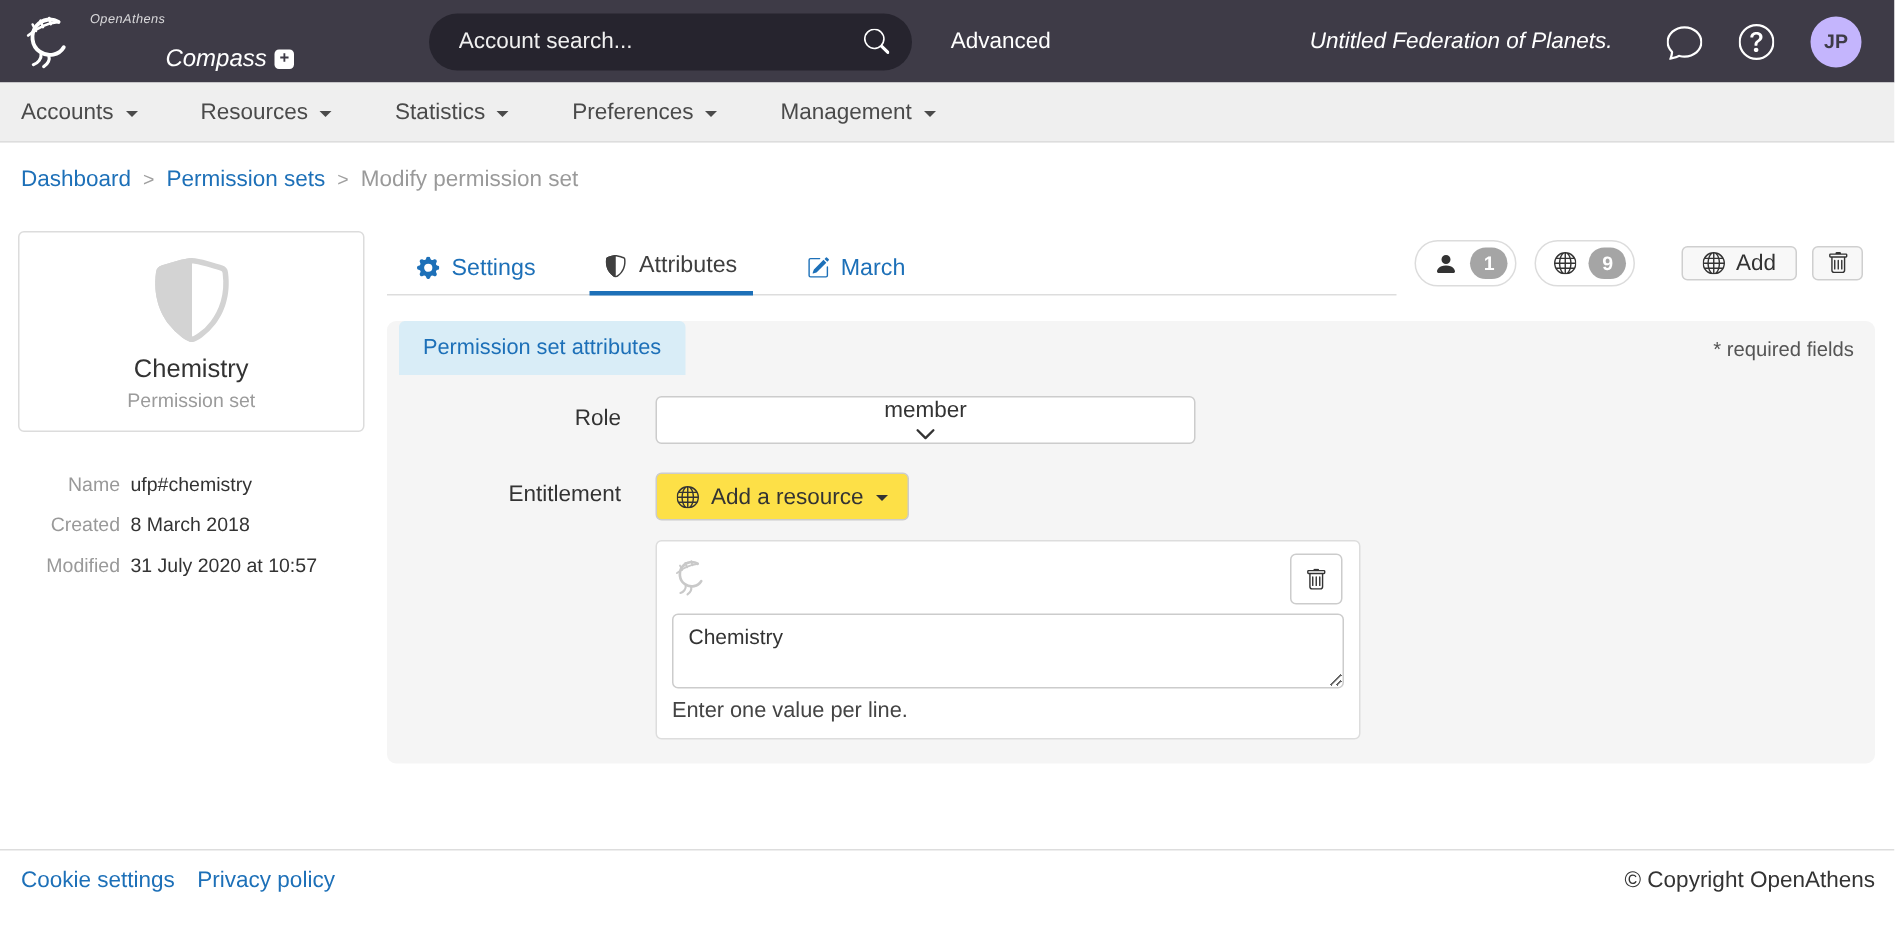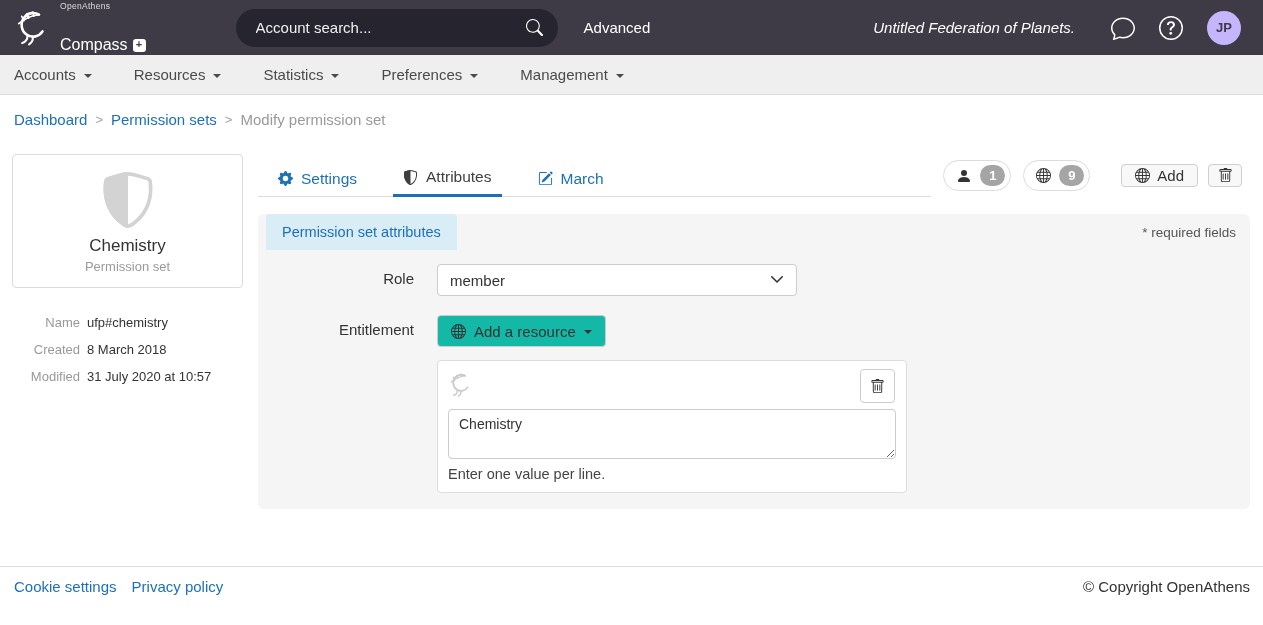--- a/index.html
+++ b/index.html
@@ -7,21 +7,21 @@
     width:1263px; height:625px; margin:0; position:relative; overflow:hidden;
     background:#fff; color:#333;
     font-family:"Liberation Sans","DejaVu Sans",sans-serif; font-size:14px;
   }
   svg.ic { fill:currentColor; display:block; }
 
   
   .navbar { height:55px; background:#3e3b47; display:flex; align-items:center;
             padding:0 22px 0 14px; box-sizing:border-box; }
   .brand { display:flex; align-items:center; gap:8px; color:#fff; cursor:pointer; }
-  .brand-text { display:flex; flex-direction:column; line-height:1; }
+  .brand-text { display:flex; flex-direction:row; line-height:1;font-style:italic; }
   .brand-top { font-size:8.5px; opacity:.8; margin-bottom:3px; letter-spacing:.3px; }
   .brand-bottom-row { display:flex; align-items:center; gap:5px;margin-top:24px; }
   .brand-bottom { font-size:16px; }
   .plus-badge { width:13px; height:13px; background:#fff; border-radius:3px; color:#3e3b47;
                 font-weight:bold; font-size:11px; display:flex; align-items:center; justify-content:center; }
   .plus-badge::before { content:"+"; margin-top:-1px; }
   .search-pill { margin-left:90px; width:322px; height:38px; background:#26242e; border-radius:19px;
                  display:flex; align-items:center; padding:0 15px 0 20px; box-sizing:border-box; }
   .search-input { flex:1; background:transparent; border:none; outline:none; color:#fff;
                   font-size:15px; font-family:inherit; }
@@ -89,22 +89,22 @@
   .panel-tab { position:absolute; top:0; left:8px; height:36px; line-height:36px; padding:0 16px;
                background:#d9edf7; color:#1d70b8; font-size:14.5px; border-radius:4px 4px 0 0;
                cursor:pointer; }
   .required-note { position:absolute; top:11px; right:14px; font-size:13.5px; color:#555; }
   .form { padding-top:50px; }
   .form-row { display:flex; margin-bottom:19px; }
   .form-label { width:179px; text-align:right; padding-right:23px; box-sizing:border-box;
                 font-size:15px; color:#333; padding-top:6px; flex-shrink:0; }
   .select { width:360px; height:32px; background:#fff; border:1px solid #ccc; border-radius:4px;
             display:flex; align-items:center; justify-content:space-between; padding:0 12px;
-            font-size:15px; color:#333; box-sizing:border-box; cursor:pointer; }
-  .btn-resource { padding:0 13px; gap:8px; background:#14b8a6; border:1px solid #ccc; color:#333; height:32px; }
+            font-size:15px; color:#333; box-sizing:border-box; cursor:pointer;flex-direction:column; }
+  .btn-resource { padding:0 13px; gap:8px; background:#fde047; border:1px solid #ccc; color:#333; height:32px; }
   .resource-card { width:470px; background:#fff; border:1px solid #ddd; border-radius:4px;
                    margin-top:13px; padding:10px; box-sizing:border-box; position:relative; }
   .resource-head { display:flex; gap:9px; padding-right:60px; }
   .resource-logo { color:#c9c9c9; margin-top:1px; }
   .resource-name { font-size:15px; color:#333; }
   .resource-url { font-size:13px; color:#999; margin-top:4px; }
   .trash-corner { position:absolute; top:8px; right:11px; width:35px; height:34px; background:#fff;
                   border:1px solid #ccc; border-radius:4px; display:flex; align-items:center;
                   justify-content:center; cursor:pointer; color:#333; }
   .resource-textarea { width:100%; box-sizing:border-box; height:50px; margin-top:11px;

